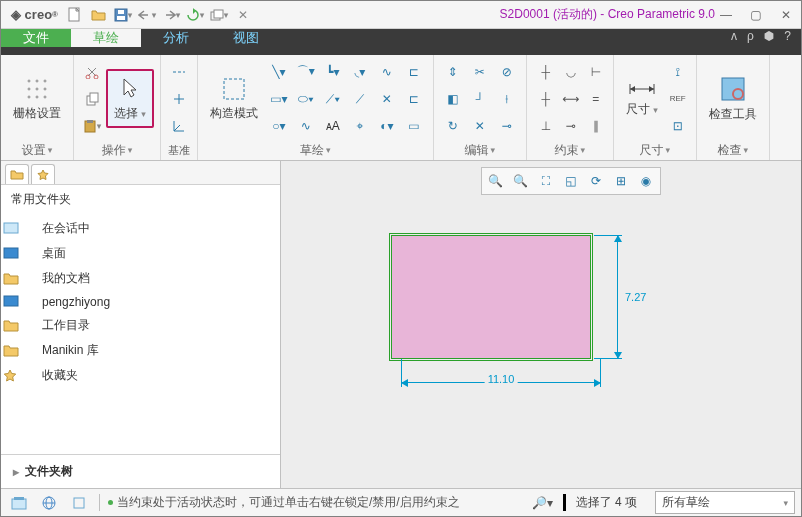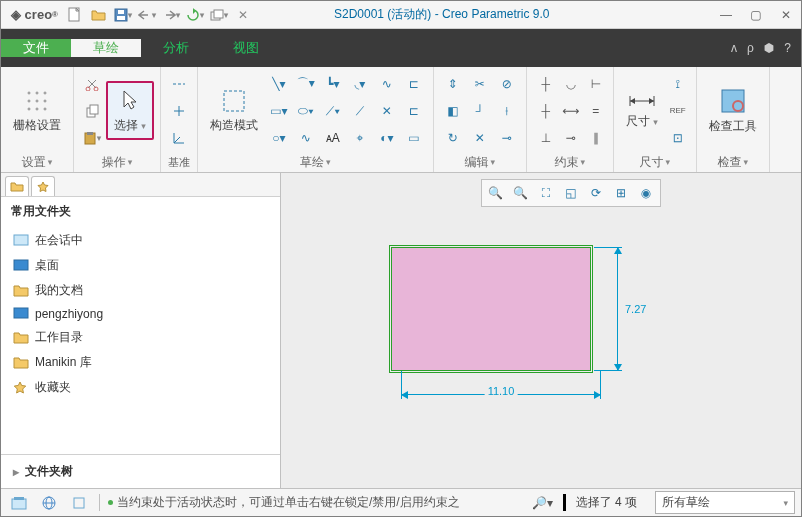--- a/index.html
+++ b/index.html
@@ -1,45 +1,45 @@
 <!DOCTYPE html>
 <html><head>
 <meta charset="utf-8">
 <style>
 *{box-sizing:border-box;margin:0;padding:0;font-family:"Microsoft YaHei",sans-serif;font-size:12px;user-select:none}
 body{width:802px;height:517px;background:#f0f0f0;border:1px solid #808080;overflow:hidden;display:flex;flex-direction:column}
 .titlebar{height:28px;background:#f5f5f5;display:flex;align-items:center;padding:0 4px;border-bottom:1px solid #d0d0d0}
 .logo{color:#555;font-weight:bold;font-size:13px;margin:0 6px;display:flex;align-items:center}
 .qat{display:flex;align-items:center;gap:2px}
 .qat-btn{width:22px;height:22px;display:flex;align-items:center;justify-content:center;cursor:pointer;border-radius:2px}
-.title-text{flex:1;text-align:left;color:#0369a1;padding-left:80px}
+.title-text{flex:1;text-align:right;color:#a21caf;padding-left:80px}
 .win-controls{display:flex;gap:8px;align-items:center}
 .win-btn{width:22px;height:18px;display:flex;align-items:center;justify-content:center;cursor:pointer;color:#666}
-.ribbon-tabs{height:38px;background:#3a3a3a;display:flex;color:#fff;align-items:center}
-.tab{padding:0 22px;display:flex;align-items:center;cursor:pointer;color:#22c55e;font-size:13px}
+.ribbon-tabs{height:26px;background:#3a3a3a;display:flex;color:#fff;align-items:flex-start}
+.tab{padding:0 22px;display:flex;align-items:center;cursor:pointer;color:#7dd3fc;font-size:13px}
 .tab.file{background:#4caf50;color:#fff}
 .tab.active{background:#f5f5f5;color:#4caf50}
 .tab-right{margin-left:auto;display:flex;align-items:center;gap:10px;padding-right:10px;color:#ccc}
 .ribbon{height:106px;background:#f5f5f5;border-bottom:1px solid #c0c0c0;display:flex}
 .rgroup{border-right:1px solid #d8d8d8;display:flex;flex-direction:column;padding:2px 6px 0 6px}
 .rgroup-body{flex:1;display:flex;align-items:center;gap:2px}
 .rgroup-label{height:20px;text-align:center;color:#666;font-size:11px;display:flex;align-items:center;justify-content:center;gap:2px}
 .big-btn{display:flex;flex-direction:column;align-items:center;gap:2px;padding:4px 6px;cursor:pointer;border-radius:2px}
 .big-btn-label{color:#444;font-size:12px}
 .vstack{display:flex;flex-direction:column;gap:3px}
 .sm-btn{width:24px;height:24px;display:flex;align-items:center;justify-content:center;cursor:pointer;border-radius:2px;color:#2a7aa8}
 .grid-btns{display:grid;grid-template-columns:repeat(6,26px);grid-template-rows:repeat(3,26px);gap:1px}
 .grid-btns .sm-btn{width:26px;height:26px}
 .content{flex:1;display:flex;min-height:0}
 .sidebar{width:280px;background:#fff;border-right:1px solid #c0c0c0;display:flex;flex-direction:column}
 .side-tabs{height:24px;border-bottom:1px solid #d0d0d0;display:flex;padding-left:4px;gap:2px;align-items:end;background:#f5f5f5}
 .side-tab{width:24px;height:20px;border:1px solid #c0c0c0;border-bottom:none;background:#fff;display:flex;align-items:center;justify-content:center;cursor:pointer;border-radius:3px 3px 0 0}
-.side-header{padding:6px 10px;font-weight:bold;color:#333;background:#fff}
+.side-header{padding:6px 10px;font-weight:normal;color:#333;background:#fff}
 .folder-list{padding:2px 0}
-.folder-item{display:flex;align-items:center;gap:6px;padding:4px 12px;cursor:pointer;color:#333}
+.folder-item{display:flex;align-items:center;gap:23px;padding:4px 2px;cursor:pointer;color:#333}
 .folder-icon{width:16px;height:14px;display:inline-block}
 .tree-header{padding:8px 12px;border-top:1px solid #d0d0d0;display:flex;align-items:center;gap:6px;color:#333;font-weight:bold;margin-top:auto;cursor:pointer}
 .canvas{flex:1;background:#ededed;position:relative}
 .view-toolbar{position:absolute;top:6px;left:200px;background:#f8f8f8;border:1px solid #c0c0c0;display:flex;padding:2px;gap:1px}
 .vt-btn{width:24px;height:22px;display:flex;align-items:center;justify-content:center;cursor:pointer;color:#2a7aa8}
 .sketch-rect{position:absolute;left:110px;top:74px;width:200px;height:124px;background:#e8b5d8;border:1px solid #2aa02a;outline:1px solid #2aa02a;outline-offset:1px}
 .dim-h{position:absolute;left:120px;top:215px;width:200px;height:20px;color:#0099cc}
 .dim-h-line{position:absolute;top:6px;left:0;right:0;border-top:1px solid #0099cc}
 .dim-h-line::before,.dim-h-line::after{content:"";position:absolute;top:-4px;width:0;height:0;border-top:4px solid transparent;border-bottom:4px solid transparent}
 .dim-h-line::before{left:0;border-right:7px solid #0099cc}

